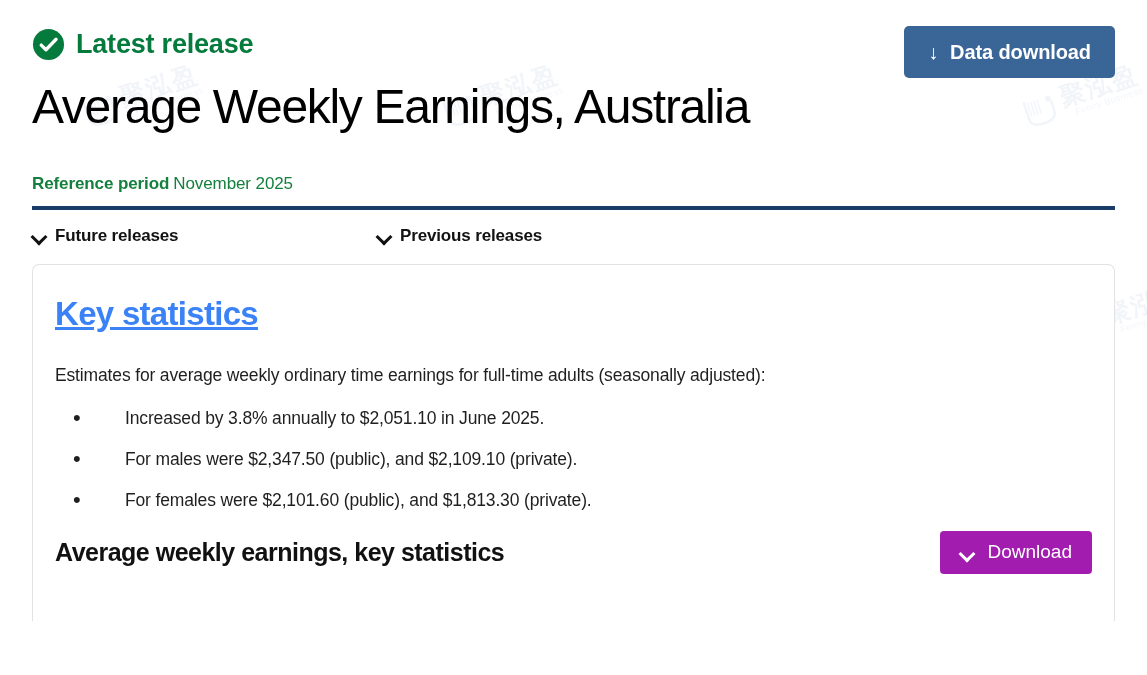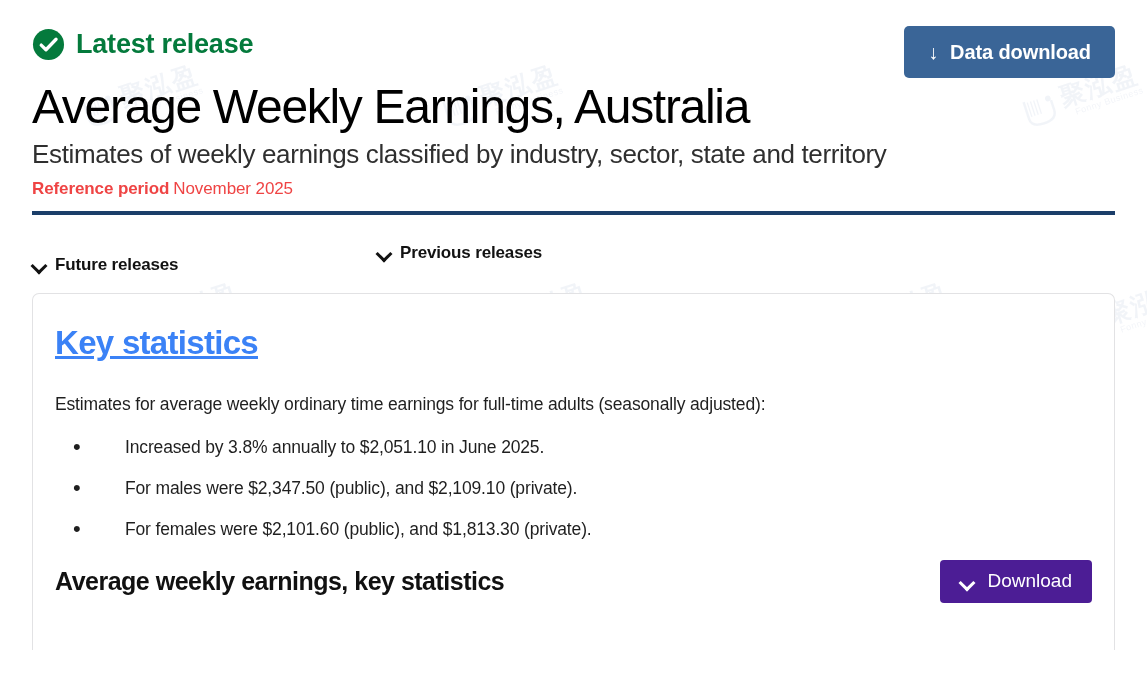--- a/index.html
+++ b/index.html
@@ -124,23 +124,23 @@
     margin: 8px 0 0 0;
     font-size: 26px;
     font-weight: 400;
     color: #2f2f2f;
     letter-spacing: -0.35px;
     line-height: 1.15;
   }
 
   
   .refperiod {
-    margin-top: 9px;
+    margin-top: 42px;
     font-size: 17px;
-    color: #ef4444;
+    color: #15803d;
     letter-spacing: -0.1px;
   }
   .refperiod .lbl {
     font-weight: 700;
   }
   .refperiod .val {
     font-weight: 400;
     margin-left: 4px;
   }
   .rule {
@@ -172,21 +172,21 @@
     font-size: 17px;
     font-weight: 700;
     color: #121212;
     background: none;
     border: none;
     padding: 0;
     cursor: pointer;
     font-family: "Liberation Sans", sans-serif;
     letter-spacing: -0.15px;
   }
-  .disclosure.future { flex: 0 0 345px; margin-top: 24px; }
+  .disclosure.future { flex: 0 0 345px; }
   .chev {
     display: inline-block;
     width: 14px;
     height: 9px;
     position: relative;
   }
   .chev::before {
     content: "";
     position: absolute;
     left: 1px;
@@ -254,21 +254,21 @@
     justify-content: space-between;
   }
   .download-row h3 {
     margin: 0;
     font-size: 25px;
     font-weight: 700;
     letter-spacing: -0.5px;
     color: #111111;
   }
   .download-btn {
-    background: #4c1d95;
+    background: #a21caf;
     color: #ffffff;
     border: none;
     border-radius: 4px;
     height: 43px;
     padding: 0 20px;
     font-size: 19px;
     font-weight: 400;
     font-family: "Liberation Sans", sans-serif;
     display: flex;
     align-items: center;
@@ -384,21 +384,20 @@
       <span class="latest-release-label">Latest release</span>
     </div>
 
     <button class="data-download-btn">
       <span class="dl-arrow">↓</span>
       <span>Data download</span>
     </button>
   </div>
 
   <h1 class="page-title">Average Weekly Earnings, Australia</h1>
-  <p class="page-subtitle">Estimates of weekly earnings classified by industry, sector, state and territory</p>
 
   <div class="refperiod">
     <span class="lbl">Reference period</span><span class="val">November 2025</span>
   </div>
 
   <div class="rule"></div>
 
   <div class="released-row">
 
     <button class="disclosure future">

